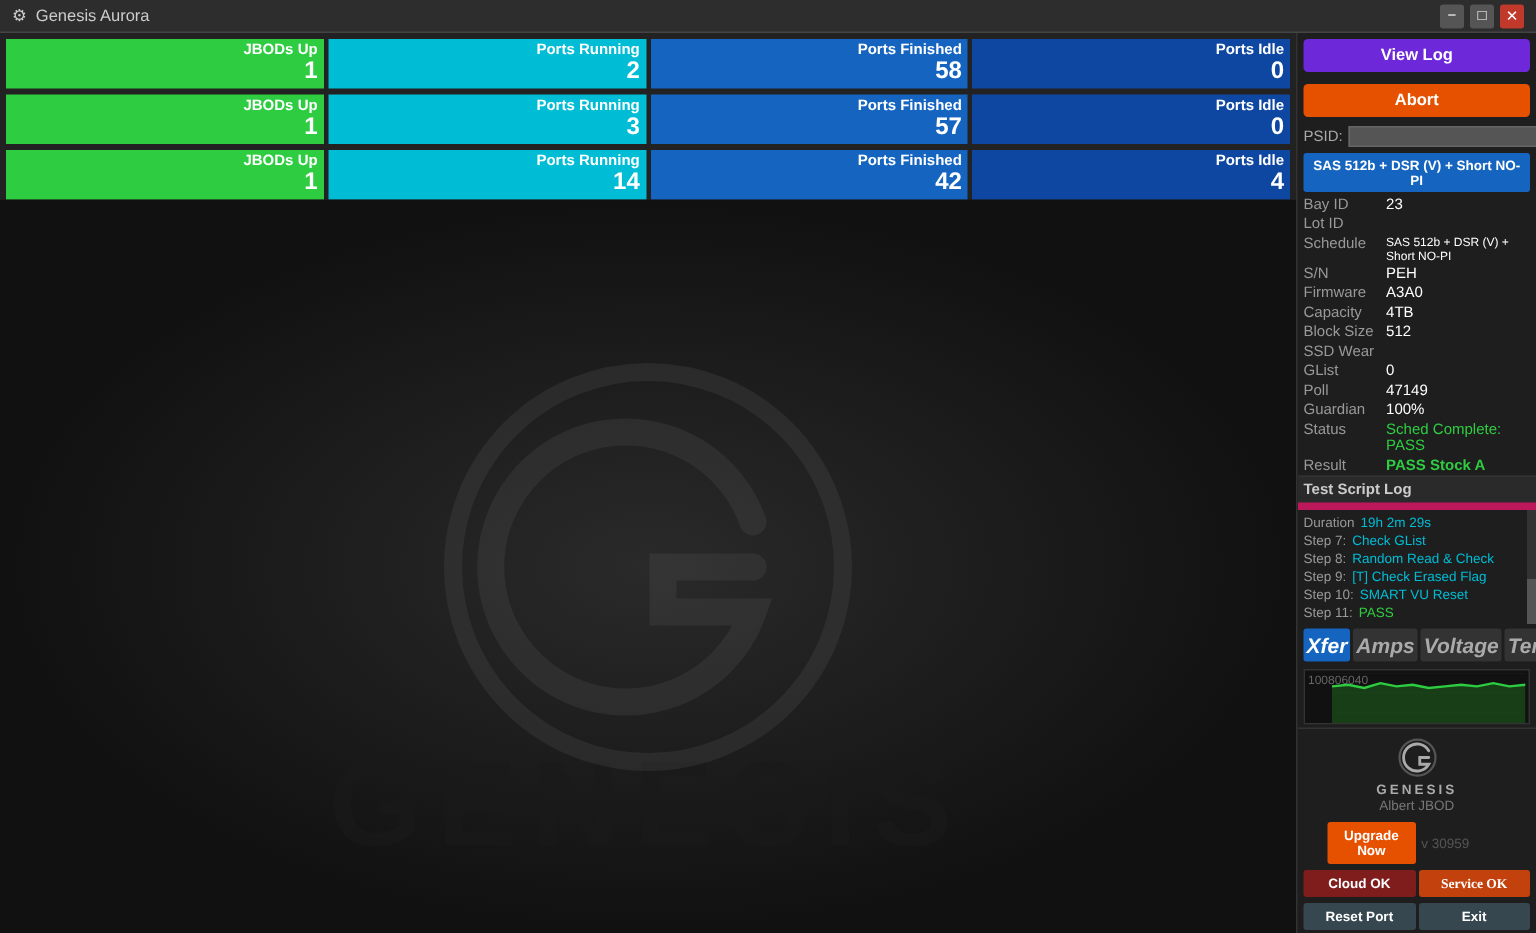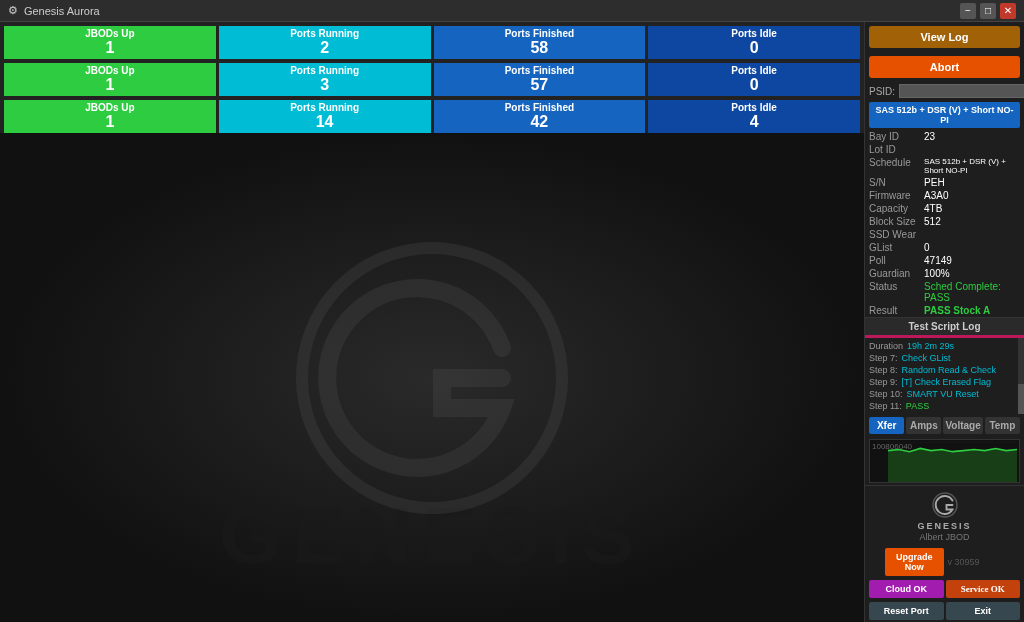--- a/index.html
+++ b/index.html
@@ -66,21 +66,21 @@
     
     .stats-row {
       display: grid;
       grid-template-columns: 1fr 1fr 1fr 1fr;
       gap: 3px;
       padding: 4px 4px 0 4px;
     }
     .stat-card {
       display: flex;
       flex-direction: column;
-      align-items: center;
+      align-items: flex-end;
       justify-content: center;
       padding: 2px 4px;
     }
     .stat-label {
       font-size: 10px;
       color: #fff;
       font-weight: bold;
       text-align: center;
     }
     .stat-value {
@@ -142,21 +142,21 @@
     .right-btn {
       margin: 4px;
       padding: 5px 4px;
       text-align: center;
       font-size: 11px;
       font-weight: bold;
       cursor: pointer;
       border: none;
       border-radius: 3px;
     }
-    .btn-blue { background: #a16207; color: #fff; }
+    .btn-blue { background: #6d28d9; color: #fff; }
     .btn-orange { background: #e65100; color: #fff; }
 
     .psid-row {
       display: flex;
       align-items: center;
       padding: 2px 4px;
       gap: 4px;
     }
     .psid-label {
       font-size: 10px;
@@ -202,24 +202,23 @@
       color: #fff;
     }
     .status-pass { color: #2ecc40 !important; }
     .result-pass { color: #2ecc40 !important; font-weight: bold; }
 
     .section-title {
       background: #2a2a2a;
       color: #ccc;
       font-size: 10px;
       font-weight: bold;
-      text-align: center;
       padding: 3px 4px;
       border-top: 1px solid #333;
-      border-bottom: 3px solid #be185d;
+      border-bottom: 5px solid #be185d;
     }
 
     .script-log-area {
       font-size: 9px;
       padding: 2px 4px;
     }
     .script-log-area .log-row {
       display: flex;
       gap: 4px;
       padding: 1px 0;
@@ -230,25 +229,26 @@
 
     .tab-row {
       display: flex;
       gap: 2px;
       padding: 3px 4px;
     }
     .tab-btn {
       flex: 1;
       padding: 3px 2px;
       text-align: center;
-      font-size: 10px;
+      font-size: 14px;
       font-weight: bold;
       cursor: pointer;
       border: none;
       border-radius: 2px;
+      font-style: italic;
     }
     .tab-active { background: #1565c0; color: #fff; }
     .tab-inactive { background: #333; color: #aaa; }
 
     
     .chart-area {
       margin: 2px 4px;
       background: #111;
       border: 1px solid #333;
       height: 65px;
@@ -310,21 +310,21 @@
       padding: 4px 2px;
       text-align: center;
       font-size: 9px;
       font-weight: bold;
       cursor: pointer;
       border: none;
       border-radius: 2px;
       color: #fff;
     }
     .btn-upgrade { background: #e65100; margin-left: 16px; }
-    .btn-cloud { background: #a21caf; }
+    .btn-cloud { background: #7f1d1d; }
     .btn-service { background: #c2410c; font-family: Liberation Serif, serif; }
     .btn-reset { background: #37474f; }
     .btn-exit { background: #37474f; }
 
     .version-row {
       display: flex;
       justify-content: space-between;
       padding: 1px 6px;
       font-size: 9px;
       color: #555;

